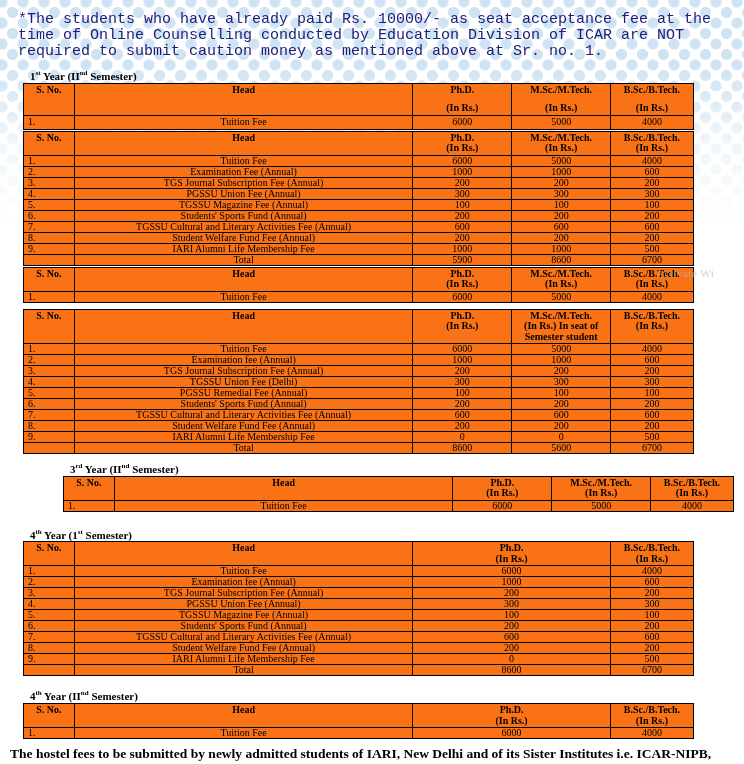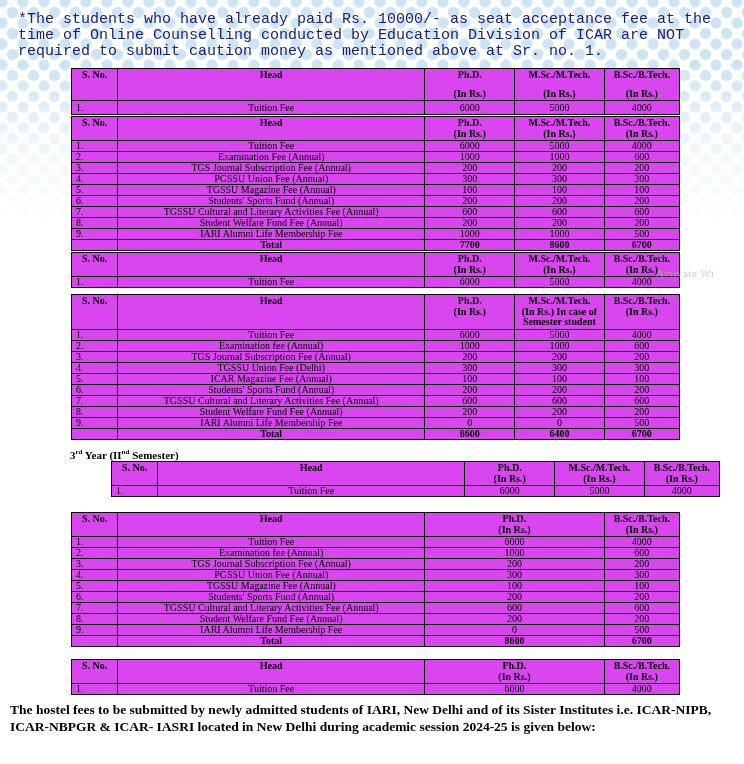--- a/index.html
+++ b/index.html
@@ -32,29 +32,28 @@
   .sec-3 { margin-top:6px; }
   .sec-4 { margin-top:7px;padding-left:40px; }
   .sec-5 { margin-top:15px; }
   .sec-6 { margin-top:12px; }
   .sec-title {
     font-weight:bold; font-size:11px; line-height:11px;
     padding-left:7px; margin-bottom:1px; color:#000;
   }
   .sec-title sup { font-size:7px; }
   table {
-    border-collapse:collapse; width:609px; background:#d946ef;
+    border-collapse:collapse; width:671px; background:#f97316;
     table-layout:fixed;
-    margin-left:48px;
   }
   th, td { border:1px solid #000; padding:0; font-size:10px; }
   th { font-weight:bold; vertical-align:top; line-height:10.5px; padding:1px 0; text-align:center; }
   td { text-align:center; line-height:10px; }
   td.c-sno { text-align:left; padding-left:4px; }
-  .total-row td { font-weight:bold; }
+  .total-row td { font-weight:normal; }
   .sec-0 td { height:13px; }
   .sec-0 .hline + .hline { margin-top:8px; }
   .watermark {
     position:absolute; left:656px; top:268px;
     font-size:11px; line-height:10px;
     color:var(--wm-color,#b9b9ae); opacity:.65;
     white-space:nowrap; letter-spacing:.5px;
   }
   .bottom-note {
     margin:7px 0 0 0; width:731px;
@@ -63,20 +62,21 @@
 </style>
 </head>
 <body>
 
 <div class="dots"></div>
 
 <div class="content">
   <p class="top-note">*The students who have already paid Rs. 10000/- as seat acceptance fee at the time of Online Counselling conducted by Education Division of ICAR are NOT required to submit caution money as mentioned above at Sr. no. 1.</p>
   <div id="tables">
       <div class="section sec-0">
+        <div class="sec-title">1<sup>st</sup> Year (II<sup>nd</sup> Semester)</div>
         <table>
           <colgroup>
             <col style="width: 7.6%;">
             <col style="width: 50.5%;">
             <col style="width: 14.8%;">
             <col style="width: 14.7%;">
             <col style="width: 12.4%;">
           </colgroup>
           <thead>
             <tr>
@@ -202,21 +202,21 @@
             <tr>
               <td class="c-sno">9.</td>
               <td class="c-head">IARI Alumni Life Membership Fee</td>
               <td class="c-phd">1000</td>
               <td class="c-msc">1000</td>
               <td class="c-bsc">500</td>
             </tr>
             <tr class="total-row">
               <td class="c-sno"></td>
               <td class="c-head">Total</td>
-              <td class="c-phd">7700</td>
+              <td class="c-phd">5900</td>
               <td class="c-msc">8600</td>
               <td class="c-bsc">6700</td>
             </tr>
           </tbody>
         </table>
       </div>
       <div class="section sec-2">
         <table>
           <colgroup>
             <col style="width: 7.6%;">
@@ -274,21 +274,21 @@
               </th>
               <th>
                 <div class="hline">Head</div>
               </th>
               <th>
                 <div class="hline">Ph.D.</div>
                 <div class="hline">(In Rs.)</div>
               </th>
               <th>
                 <div class="hline">M.Sc./M.Tech.</div>
-                <div class="hline">(In Rs.) In case of</div>
+                <div class="hline">(In Rs.) In seat of</div>
                 <div class="hline">Semester student</div>
               </th>
               <th>
                 <div class="hline">B.Sc./B.Tech.</div>
                 <div class="hline">(In Rs.)</div>
               </th>
             </tr>
           </thead>
           <tbody>
             <tr>
@@ -314,21 +314,21 @@
             </tr>
             <tr>
               <td class="c-sno">4.</td>
               <td class="c-head">TGSSU Union Fee (Delhi)</td>
               <td class="c-phd">300</td>
               <td class="c-msc">300</td>
               <td class="c-bsc">300</td>
             </tr>
             <tr>
               <td class="c-sno">5.</td>
-              <td class="c-head">ICAR Magazine Fee (Annual)</td>
+              <td class="c-head">PGSSU Remedial Fee (Annual)</td>
               <td class="c-phd">100</td>
               <td class="c-msc">100</td>
               <td class="c-bsc">100</td>
             </tr>
             <tr>
               <td class="c-sno">6.</td>
               <td class="c-head">Students' Sports Fund (Annual)</td>
               <td class="c-phd">200</td>
               <td class="c-msc">200</td>
               <td class="c-bsc">200</td>
@@ -351,21 +351,21 @@
               <td class="c-sno">9.</td>
               <td class="c-head">IARI Alumni Life Membership Fee</td>
               <td class="c-phd">0</td>
               <td class="c-msc">0</td>
               <td class="c-bsc">500</td>
             </tr>
             <tr class="total-row">
               <td class="c-sno"></td>
               <td class="c-head">Total</td>
               <td class="c-phd">8600</td>
-              <td class="c-msc">6400</td>
+              <td class="c-msc">5600</td>
               <td class="c-bsc">6700</td>
             </tr>
           </tbody>
         </table>
       </div>
       <div class="section sec-4">
         <div class="sec-title">3<sup>rd</sup> Year (II<sup>nd</sup> Semester)</div>
         <table>
           <colgroup>
             <col style="width: 7.6%;">
@@ -401,20 +401,21 @@
               <td class="c-sno">1.</td>
               <td class="c-head">Tuition Fee</td>
               <td class="c-phd">6000</td>
               <td class="c-msc">5000</td>
               <td class="c-bsc">4000</td>
             </tr>
           </tbody>
         </table>
       </div>
       <div class="section sec-5">
+        <div class="sec-title">4<sup>th</sup> Year (1<sup>st</sup> Semester)</div>
         <table>
           <colgroup>
             <col style="width: 7.6%;">
             <col style="width: 50.5%;">
             <col style="width: 29.5%;">
             <col style="width: 12.4%;">
           </colgroup>
           <thead>
             <tr>
               <th>
@@ -491,20 +492,21 @@
             <tr class="total-row">
               <td class="c-sno"></td>
               <td class="c-head">Total</td>
               <td class="c-phd">8600</td>
               <td class="c-bsc">6700</td>
             </tr>
           </tbody>
         </table>
       </div>
       <div class="section sec-6">
+        <div class="sec-title">4<sup>th</sup> Year (II<sup>nd</sup> Semester)</div>
         <table>
           <colgroup>
             <col style="width: 7.6%;">
             <col style="width: 50.5%;">
             <col style="width: 29.5%;">
             <col style="width: 12.4%;">
           </colgroup>
           <thead>
             <tr>
               <th>

